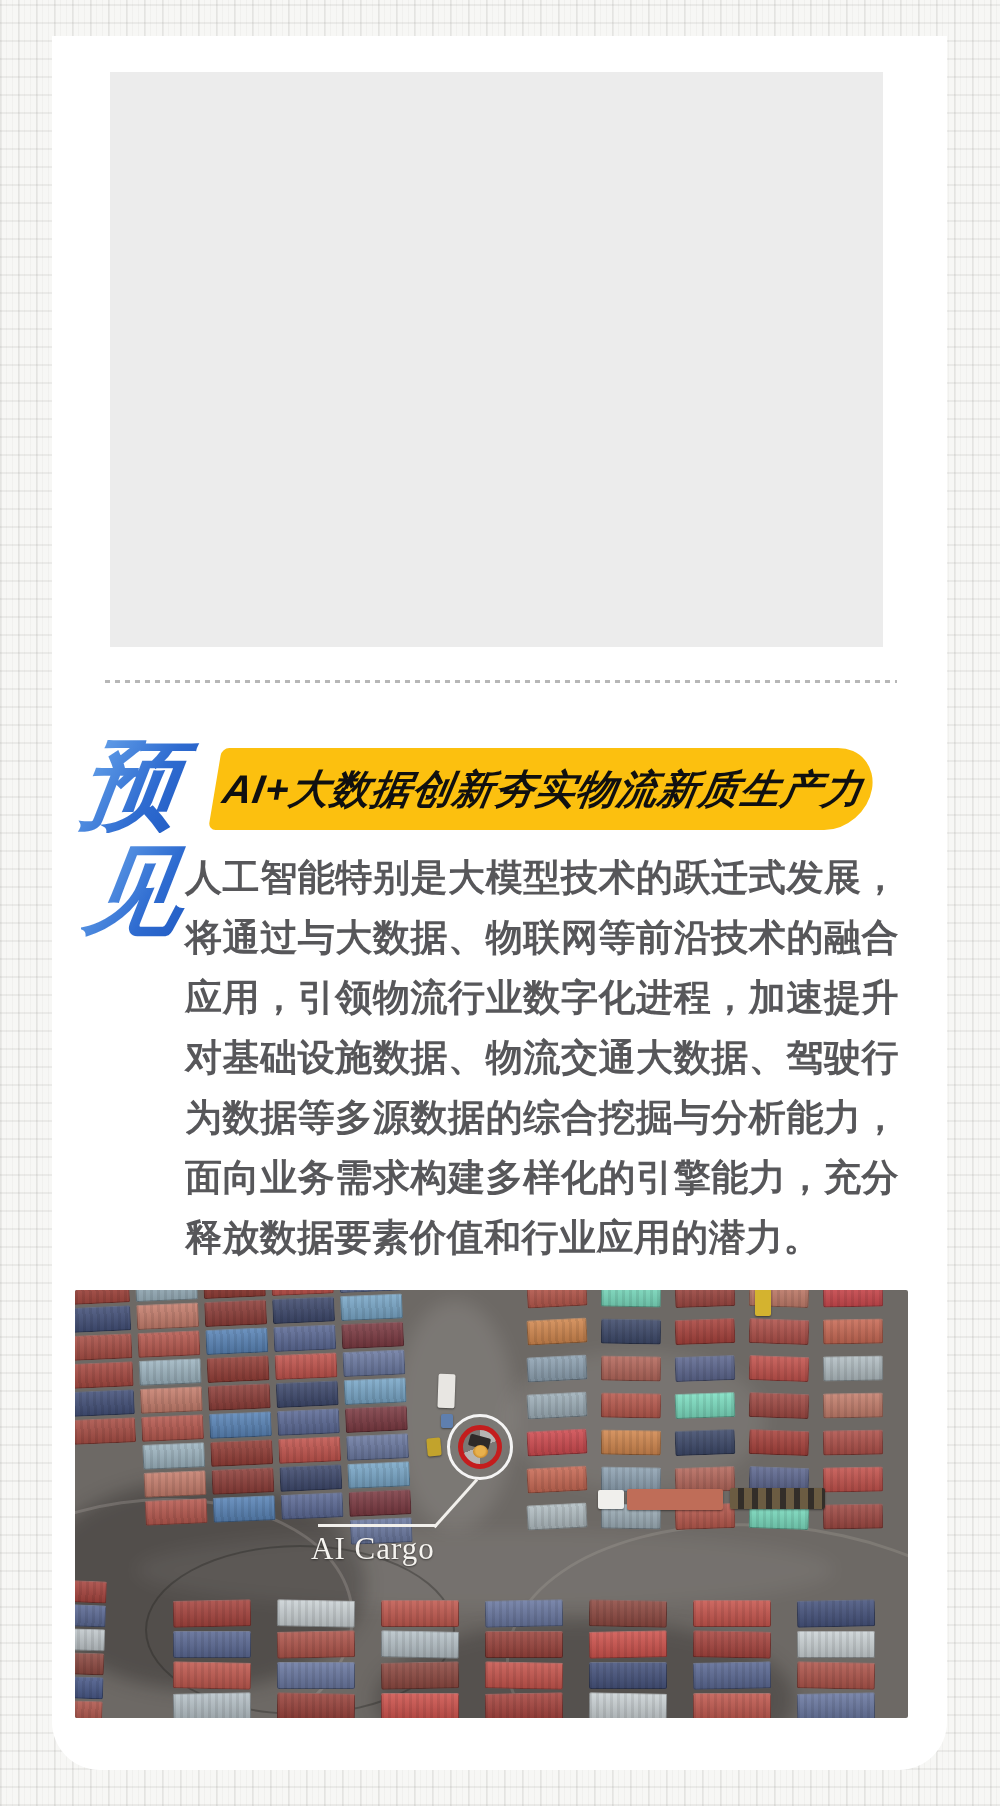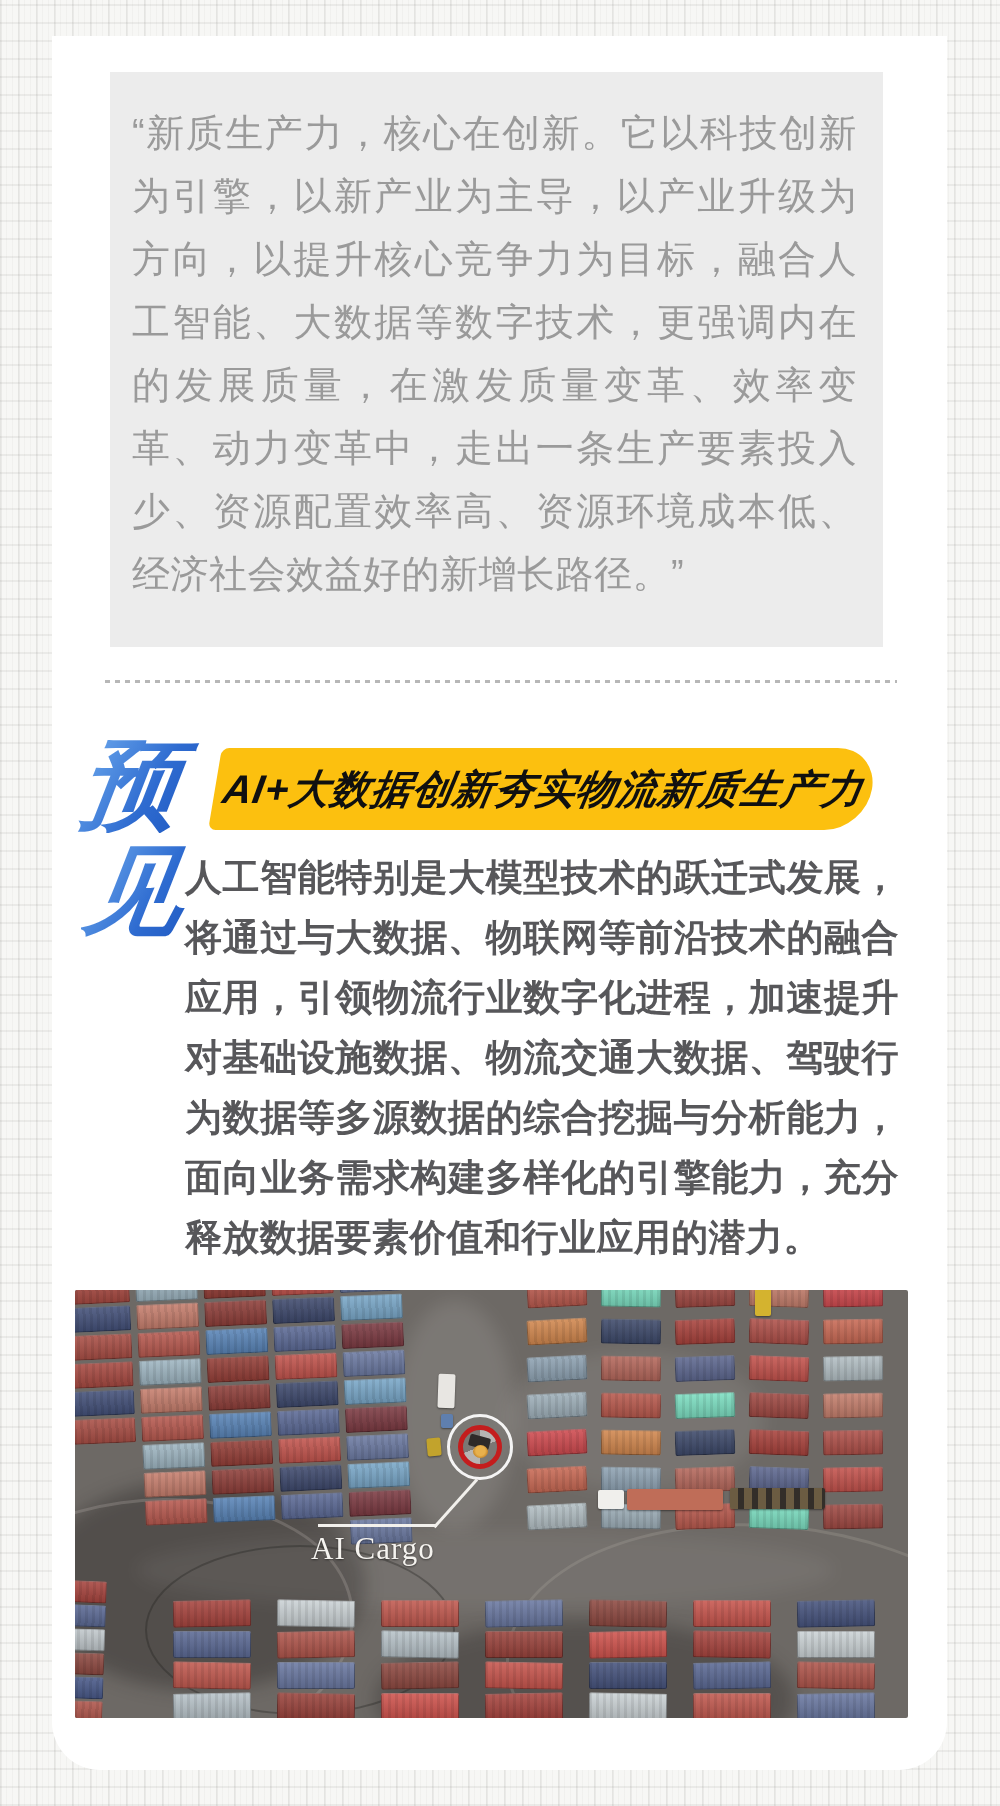--- a/index.html
+++ b/index.html
@@ -113,21 +113,20 @@
     font-family:"Liberation Serif", serif; font-size:31px; color:var(--caption-color);
     letter-spacing:1px; text-shadow:0 1px 2px rgba(0,0,0,.5);
   }
 </style>
 </head>
 <body>
 
 <div class="card">
 
   <div class="quote-box">
-    <p class="quote-text">“新质生产力，核心在创新。它以科技创新为引擎，以新产业为主导，以产业升级为方向，以提升核心竞争力为目标，融合人工智能、大数据等数字技术，更强调内在的发展质量，在激发质量变革、效率变革、动力变革中，走出一条生产要素投入少、资源配置效率高、资源环境成本低、经济社会效益好的新增长路径。”</p>
   </div>
 
   <div class="divider"></div>
 
   <div class="label-char c1">预</div>
   <div class="label-char c2">见</div>
 
   <div class="banner">
     <span class="banner-text">AI+大数据创新夯实物流新质生产力</span>
   </div>

